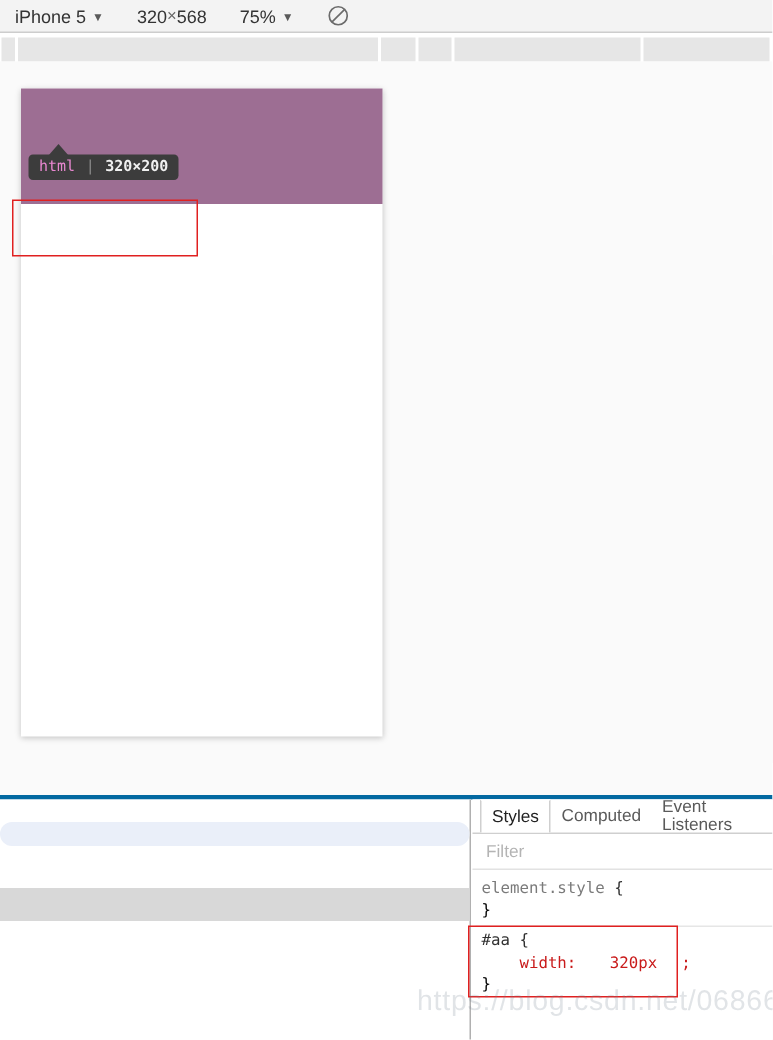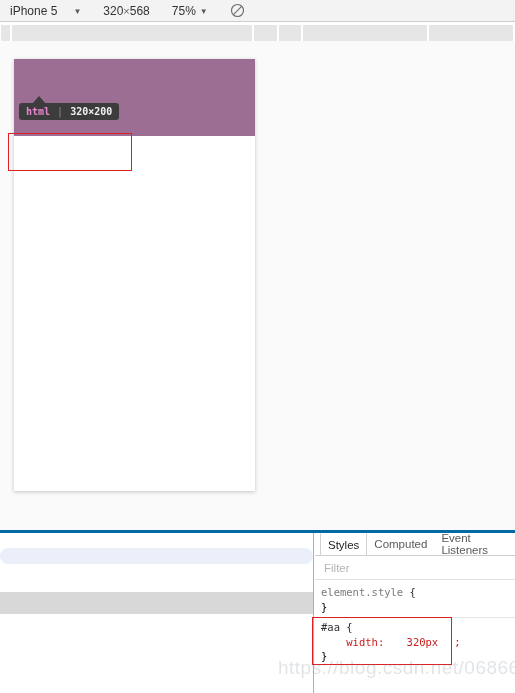--- a/index.html
+++ b/index.html
@@ -20,21 +20,21 @@
     position: absolute; left: 0; top: 0;
     width: 515px; height: 22px;
     background: #f3f3f3;
     border-bottom: 1px solid #cdcdcd;
     display: flex; align-items: center;
     box-sizing: border-box;
   }
   .emu-device {
     margin-left: 10px;
     font-size: 12px; color: #333;
-    display: flex; align-items: center; gap: 16px;
+    display: flex; align-items: center; gap: 4px;
     cursor: default;
   }
   .caret {
     font-size: 8px; color: #5a5a5a; line-height: 1;
     position: relative; top: 1px;
   }
   .emu-dim {
     margin-left: 22px;
     font-size: 12px; color: #333;
     display: flex; align-items: center; 
@@ -88,21 +88,21 @@
     position: absolute;
     left: 19px; top: 103px;
     background: #3c3c3c;
     border-radius: 3px;
     padding: 3px 7px;
     display: flex; align-items: center; gap: 7px;
     font-family: "DejaVu Sans Mono", monospace;
     font-size: 10px;
     white-space: nowrap;
   }
-  .hl-tooltip .tag { color: #e887d0; font-weight: bold; text-align: right; }
+  .hl-tooltip .tag { color: #e887d0; font-weight: normal; text-align: right; }
   .hl-tooltip .sep { color: #8a8a8a; }
   .hl-tooltip .size { color: #f0f0f0; font-weight: bold; }
   .hl-arrow {
     position: absolute; left: 32px; top: 96px;
     width: 0; height: 0;
     border-left: 7px solid transparent;
     border-right: 7px solid transparent;
     border-bottom: 8px solid #3c3c3c;
   }
 

